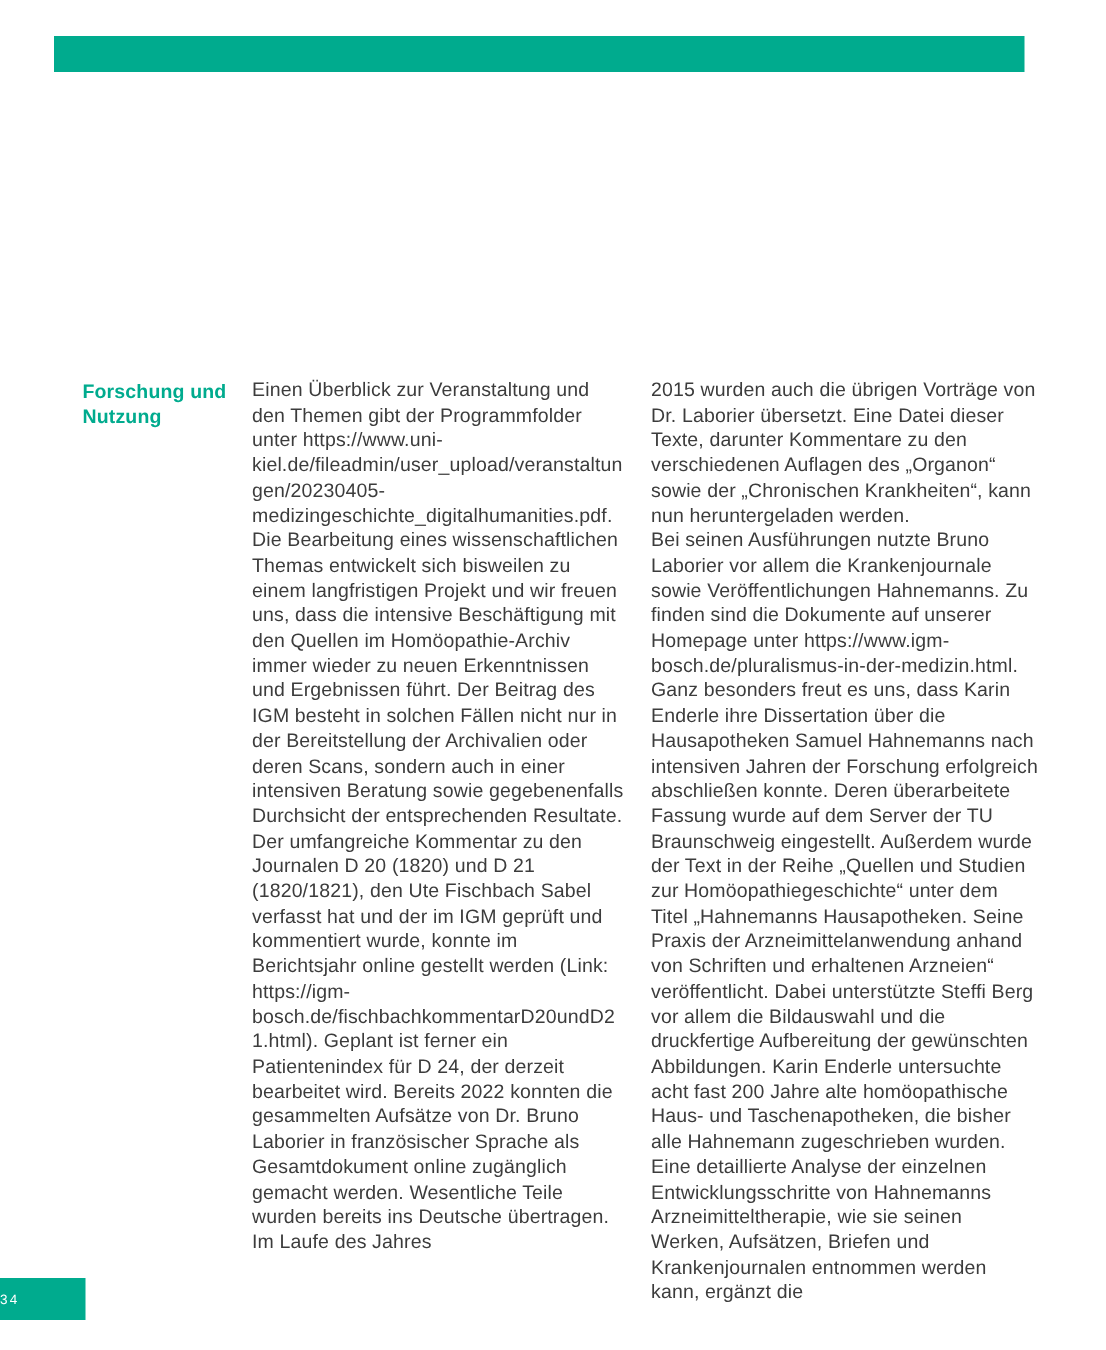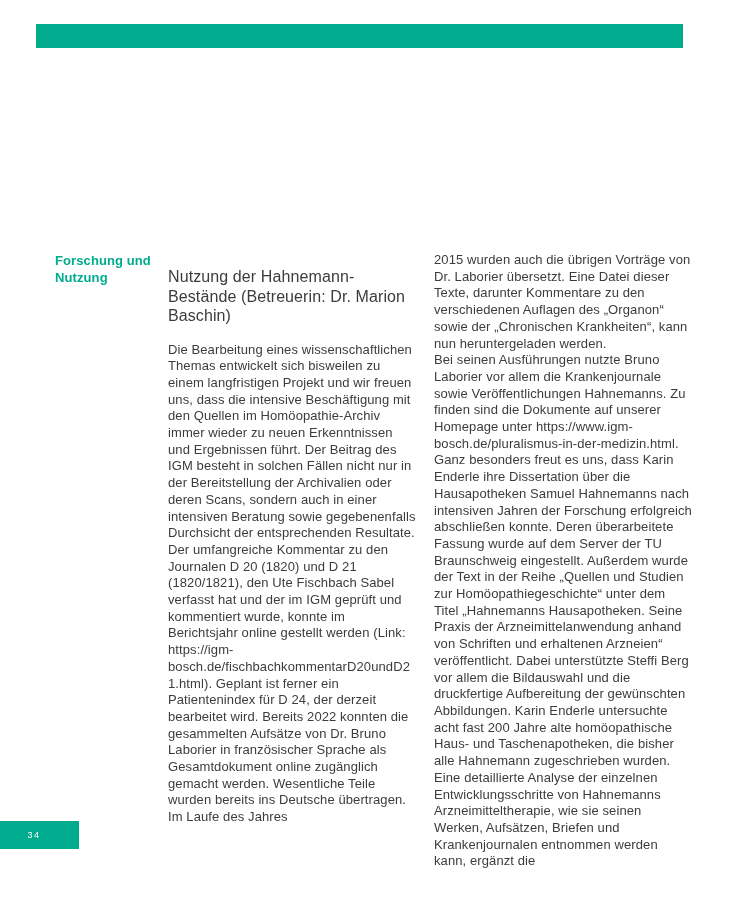--- a/index.html
+++ b/index.html
@@ -56,44 +56,44 @@
     font-size: 16px;
     line-height: 19.5px;
     font-weight: 400;
     color: var(--ink);
     margin: 15px 0 16px 0;
     letter-spacing: 0.1px;
   }
   .page-num-box {
     position: absolute;
     left: 0;
-    top: 821px;
-    width: 79px;
+    top: 852px;
+    width: 57px;
     height: 28px;
     background: var(--accent);
     color: #ffffff;
     display: flex;
     align-items: center;
-    justify-content: center;
+    justify-content: flex-start;
     padding-right: 11px;
     font-size: 9px;
     letter-spacing: 1.5px;
   }
 </style>
 </head>
 <body>
 
 <div class="page">
 
   <div class="top-bar"></div>
 
   <div class="margin-label">Forschung und Nutzung</div>
 
   <div class="col col-left">
-    <h2 class="section-heading">Nutzung der Hahnemann-Bestände (Betreuerin: Dr. Marion Baschin)</h2>
+    <p class="body">Einen Überblick zur Veranstaltung und den Themen gibt der Programmfolder unter https://www.uni-kiel.de/fileadmin/user_upload/veranstaltungen/20230405-medizingeschichte_digitalhumanities.pdf.</p>
     <p class="body">Die Bearbeitung eines wissenschaftlichen Themas entwickelt sich bisweilen zu einem langfristigen Projekt und wir freuen uns, dass die intensive Beschäftigung mit den Quellen im Homöopathie-Archiv immer wieder zu neuen Erkenntnissen und Ergebnissen führt. Der Beitrag des IGM besteht in solchen Fällen nicht nur in der Bereitstellung der Archivalien oder deren Scans, sondern auch in einer intensiven Beratung sowie gegebenenfalls Durchsicht der entsprechenden Resultate.</p>
     <p class="body">Der umfangreiche Kommentar zu den Journalen D 20 (1820) und D 21 (1820/1821), den Ute Fischbach Sabel verfasst hat und der im IGM geprüft und kommentiert wurde, konnte im Berichtsjahr online gestellt werden (Link: https://igm-bosch.de/fischbachkommentarD20undD21.html). Geplant ist ferner ein Patientenindex für D 24, der derzeit bearbeitet wird. Bereits 2022 konnten die gesammelten Aufsätze von Dr. Bruno Laborier in französischer Sprache als Gesamtdokument online zugänglich gemacht werden. Wesentliche Teile wurden bereits ins Deutsche übertragen. Im Laufe des Jahres</p>
   </div>
 
   <div class="col col-right">
     <p class="body">2015 wurden auch die übrigen Vorträge von Dr. Laborier übersetzt. Eine Datei dieser Texte, darunter Kommentare zu den verschiedenen Auflagen des „Organon“ sowie der „Chronischen Krankheiten“, kann nun heruntergeladen werden.</p>
     <p class="body">Bei seinen Ausführungen nutzte Bruno Laborier vor allem die Krankenjournale sowie Veröffentlichungen Hahnemanns. Zu finden sind die Dokumente auf unserer Homepage unter https://www.igm-bosch.de/pluralismus-in-der-medizin.html.</p>
     <p class="body">Ganz besonders freut es uns, dass Karin Enderle ihre Dissertation über die Hausapotheken Samuel Hahnemanns nach intensiven Jahren der Forschung erfolgreich abschließen konnte. Deren überarbeitete Fassung wurde auf dem Server der TU Braunschweig eingestellt. Außerdem wurde der Text in der Reihe „Quellen und Studien zur Homöopathiegeschichte“ unter dem Titel „Hahnemanns Hausapotheken. Seine Praxis der Arzneimittelanwendung anhand von Schriften und erhaltenen Arzneien“ veröffentlicht. Dabei unterstützte Steffi Berg vor allem die Bildauswahl und die druckfertige Aufbereitung der gewünschten Abbildungen. Karin Enderle untersuchte acht fast 200 Jahre alte homöopathische Haus- und Taschenapotheken, die bisher alle Hahnemann zugeschrieben wurden. Eine detaillierte Analyse der einzelnen Entwicklungsschritte von Hahnemanns Arzneimitteltherapie, wie sie seinen Werken, Aufsätzen, Briefen und Krankenjournalen entnommen werden kann, ergänzt die</p>
   </div>
 

